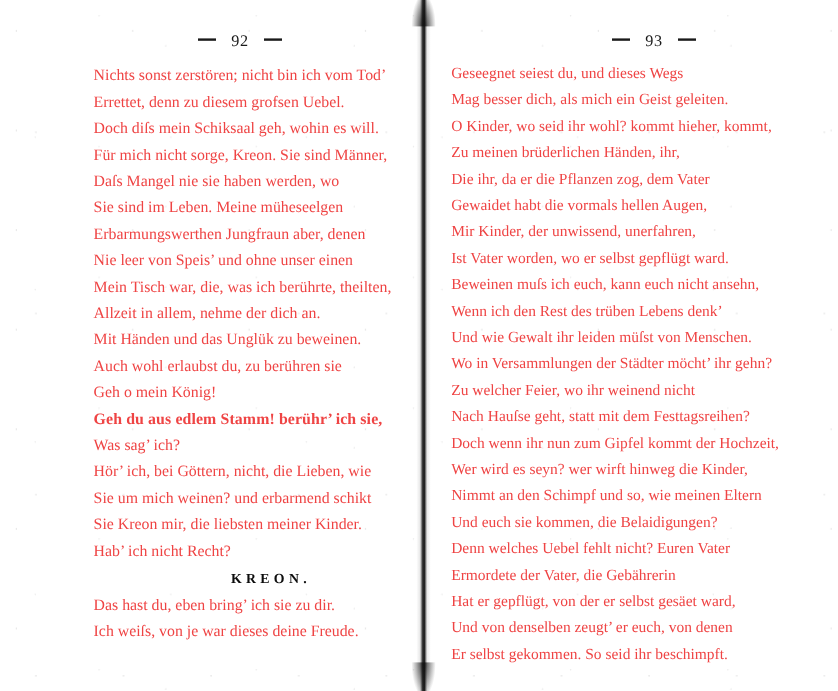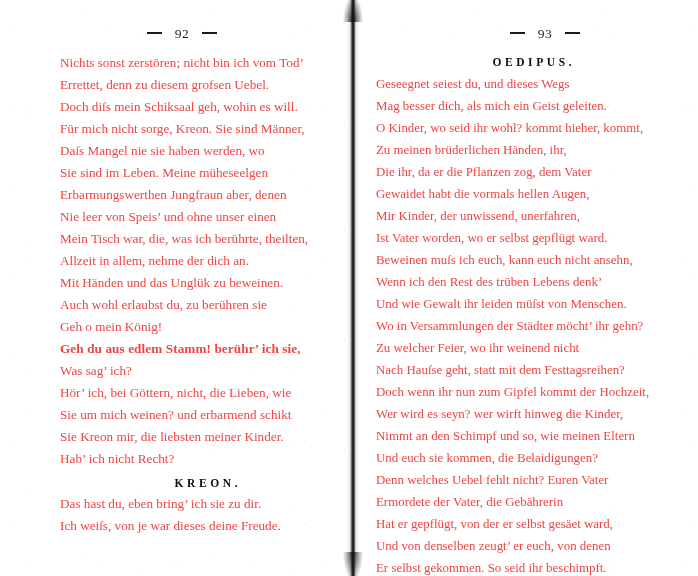--- a/index.html
+++ b/index.html
@@ -58,21 +58,21 @@
     pointer-events: none;
   }
 
   
   .page {
     position: absolute;
     top: 0;
     height: 576px;
     background: #ffffff;
   }
-  #page-left  { left: 0;     width: 364px; }
+  #page-left  { left: 18px;     width: 364px; }
   #page-right { left: 352px; width: 386px; }
 
   
   .folio {
     text-align: center;
     font-size: 13.5px;
     letter-spacing: 0.5px;
     color: #1a1a1a;
     height: 20px;
     line-height: 20px;
@@ -190,21 +190,20 @@
   </div>
 
   <div class="page" id="page-right">
 
     <div class="folio">
       <span class="rule"></span><span class="num">93</span><span class="rule"></span>
     </div>
 
     <div id="right-col">
 
-      <div class="speaker">OEDIPUS.</div>
 
       <div class="verse">
         <div class="line">Geseegnet seiest du, und dieses Wegs</div>
         <div class="line">Mag besser dich, als mich ein Geist geleiten.</div>
         <div class="line">O Kinder, wo seid ihr wohl? kommt hieher, kommt,</div>
         <div class="line">Zu meinen brüderlichen Händen, ihr,</div>
         <div class="line">Die ihr,  da er die Pflanzen zog, dem Vater</div>
         <div class="line">Gewaidet habt die vormals hellen Augen,</div>
         <div class="line">Mir Kinder, der unwissend, unerfahren,</div>
         <div class="line">Ist Vater worden, wo er selbst gepflügt ward.</div>

